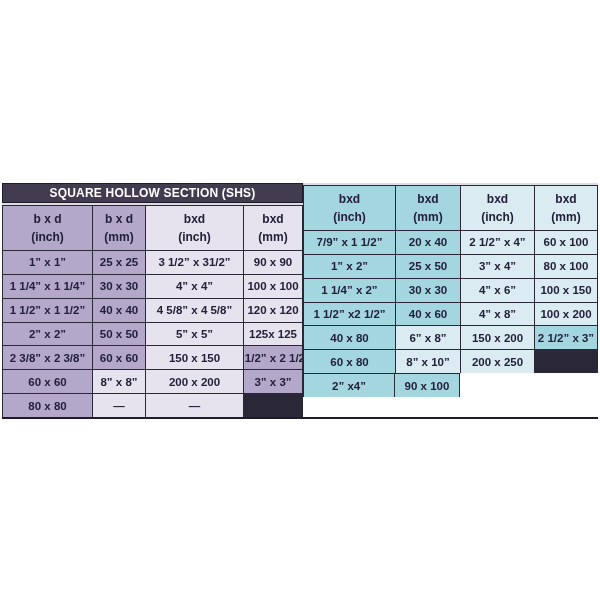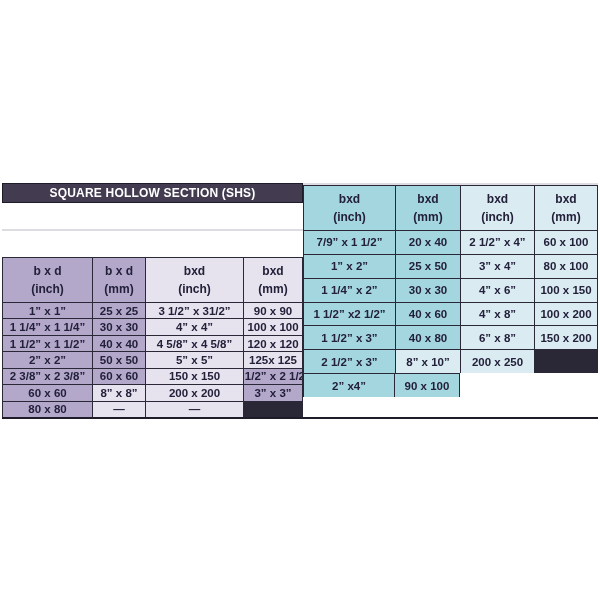--- a/index.html
+++ b/index.html
@@ -6,21 +6,21 @@
   .page{
     position:relative;width:600px;height:600px;background:#ffffff;overflow:hidden;
     font-family:"Liberation Sans",sans-serif;
   }
   .tablewrap{
     position:absolute;left:2px;top:183px;width:596px;height:236px;
     box-sizing:border-box;display:flex;
     border-bottom:2px solid var(--border-dark,#1f1c2a);
   }
   .section{display:flex;flex-direction:column;box-sizing:border-box;}
-  .sec-shs{width:301px;gap:26px;}
+  .sec-shs{width:301px;}
   .sec-rhs{width:295px;}
   .title{
     height:20px;box-sizing:border-box;flex:none;
     border:1px solid var(--border-dark,#1f1c2a);
     color:#ffffff;font-weight:bold;font-size:12px;letter-spacing:.2px;
     display:flex;align-items:center;justify-content:center;white-space:nowrap;
   }
   .sec-shs .title{background:var(--shs-title,#433b50);}
   .sec-rhs .title{background:var(--rhs-title,#1b7ed3);}
   .sep{height:2px;flex:none;background:#dcdce2;}
@@ -154,26 +154,26 @@
         <div class="c rd">1 1/4” x 2”</div>
         <div class="c rd">30 x 30</div>
         <div class="c rl">4” x 6”</div>
         <div class="c rl">100 x 150</div>
 
         <div class="c rd">1 1/2” x2 1/2”</div>
         <div class="c rd">40 x 60</div>
         <div class="c rl">4” x 8”</div>
         <div class="c rl">100 x 200</div>
 
-        <div class="c rd">1 1/2” x 3”</div>
         <div class="c rd">40 x 80</div>
         <div class="c rl">6” x 8”</div>
         <div class="c rl">150 x 200</div>
 
         <div class="c rd">2 1/2” x 3”</div>
+        <div class="c rd">60 x 80</div>
         <div class="c rl">8” x 10”</div>
         <div class="c rl">200 x 250</div>
       </div>
       <div class="lastrow">
         <div class="c rd lr lr1">2” x4”</div>
         <div class="c rd lr lr2">90 x 100</div>
         <div class="blank"></div>
       </div>
     </div>
 

